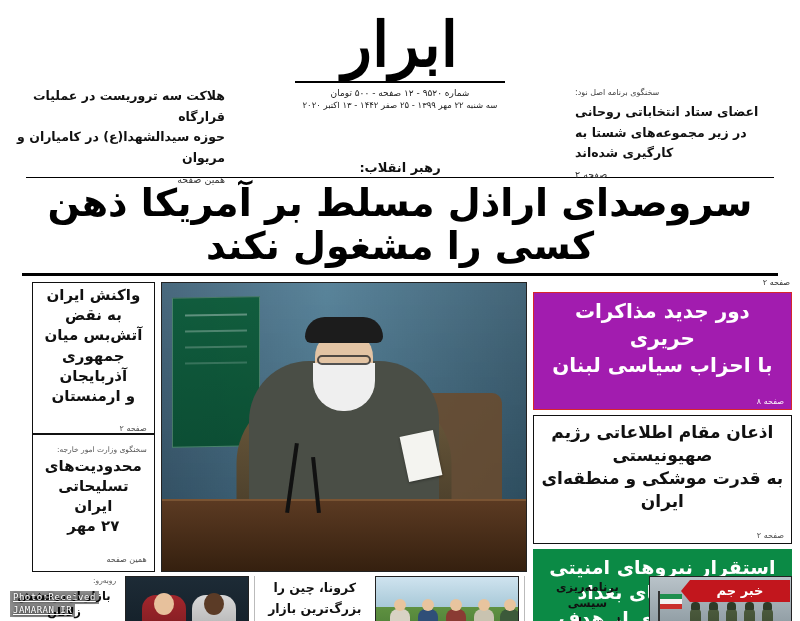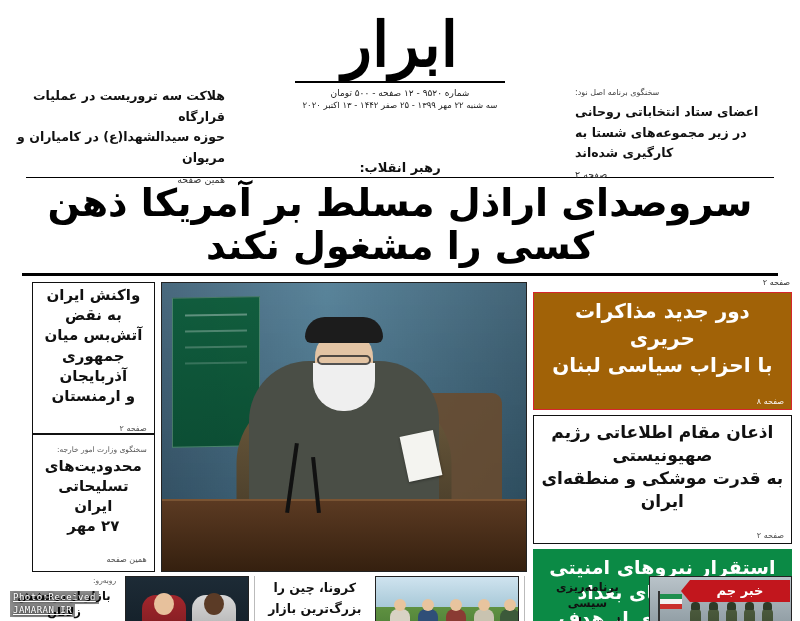--- a/index.html
+++ b/index.html
@@ -148,21 +148,21 @@
     text-align: right;
     margin: -4px 2px 0 0;
   }
 
   .box {
     border: 1px solid #111;
     padding: 5px 7px 3px 7px;
     position: relative;
   }
   .box.red {
-    background: #a16207;
+    background: #a21caf;
     border-color: #d7262c;
     color: #fff;
   }
   .box.green {
     background: #0b8a45;
     border-color: #0b8a45;
     color: #fff;
   }
   .box.plain { background: #fff; }
   .box-kicker {

